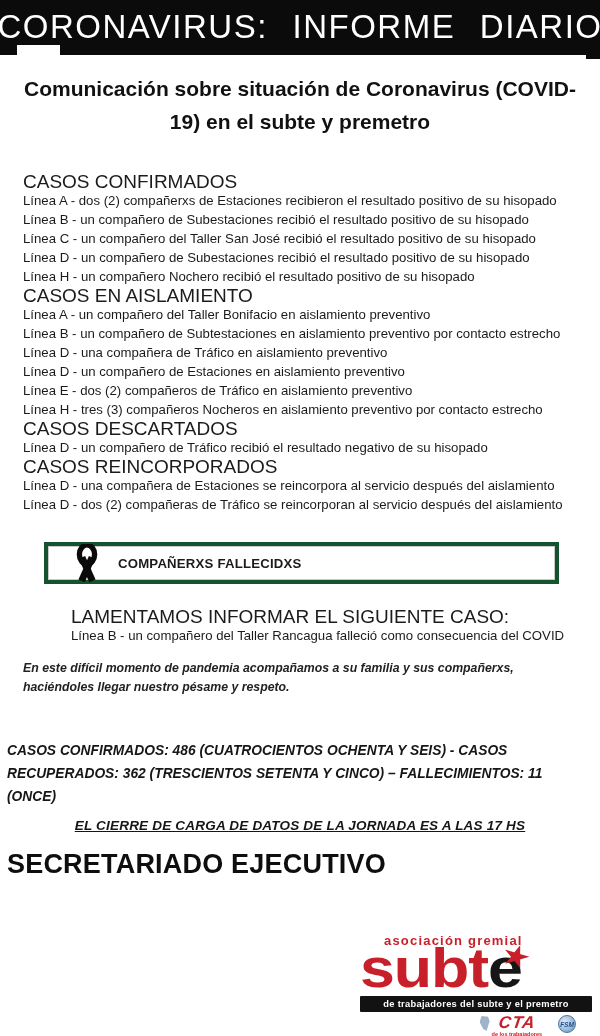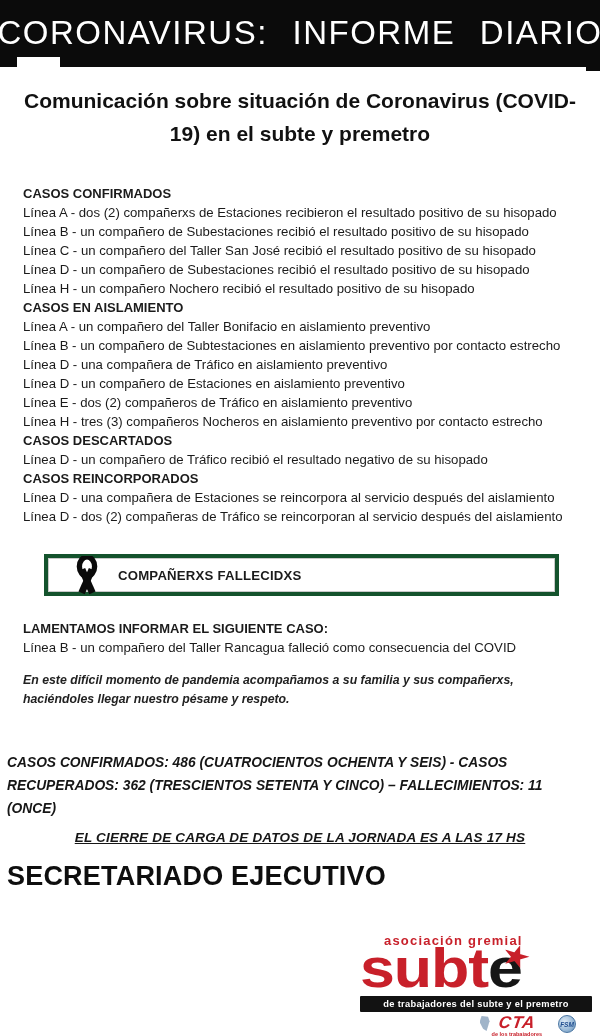--- a/index.html
+++ b/index.html
@@ -4,21 +4,21 @@
 <style>
   * { box-sizing: border-box; margin: 0; padding: 0; }
   html, body { background: #ffffff; }
   body {
     width: 600px; height: 1036px; position: relative; overflow: hidden;
     font-family: "Liberation Sans", sans-serif; color: #1b1b1b;
   }
 
   
   .banner {
-    position: relative; height: 67px; background: #0b0b0b;
+    position: relative; height: 55px; background: #0b0b0b;
     display: flex; align-items: center; justify-content: center;
   }
   .banner-title {
     color: #ffffff; font-size: 33px; font-weight: 400;
     letter-spacing: 1.5px; word-spacing: 14px; margin-top: -2px;
     white-space: nowrap;
   }
   .banner-notch-left {
     position: absolute; left: 17px; bottom: 0; width: 43px; height: 10px; background: #ffffff;
   }
@@ -29,33 +29,33 @@
   
   .doc-title {
     margin: 17px auto 0; width: 584px; text-align: center;
     font-size: 21px; font-weight: bold; line-height: 33px; color: #111;
   }
 
   
   .content { margin: 0 20px 0 23px; }
   .section { }
   .section.first { margin-top: 34px; }
-  .section-heading { font-size: 13px; font-weight: bold; line-height: 19px; }
+  .section-heading { font-size: 19px; font-weight: normal; line-height: 19px; }
   .case-line { font-size: 13.2px; line-height: 19px; }
 
   
   .memorial-box {
     margin: 28px 21px 0 21px; height: 42px;
     border: 4px solid #14532d; box-shadow: 1px 1px 0 #c9c9c9 inset, -1px -1px 0 #c9c9c9 inset;
     display: flex; align-items: center; padding-left: 24px;
   }
   .memorial-ribbon { width: 30px; height: 40px; flex: 0 0 auto; margin-top: 2px; }
   .memorial-label { font-size: 13.2px; font-weight: bold; margin-left: 16px; letter-spacing: 0.2px; }
 
-  .lamentamos { margin-top: 23px; }
+  .lamentamos { margin-top: 23px; margin-left: 48px; }
   .condolence {
     margin-top: 14px; font-size: 12.3px; font-weight: bold; font-style: italic;
     line-height: 19px; color: #222; max-width: 548px;
   }
 
   
   .stats {
     margin: 42px 30px 0 7px;
     font-size: 13.8px; font-weight: bold; font-style: italic; line-height: 23px; color: #161616;
   }

